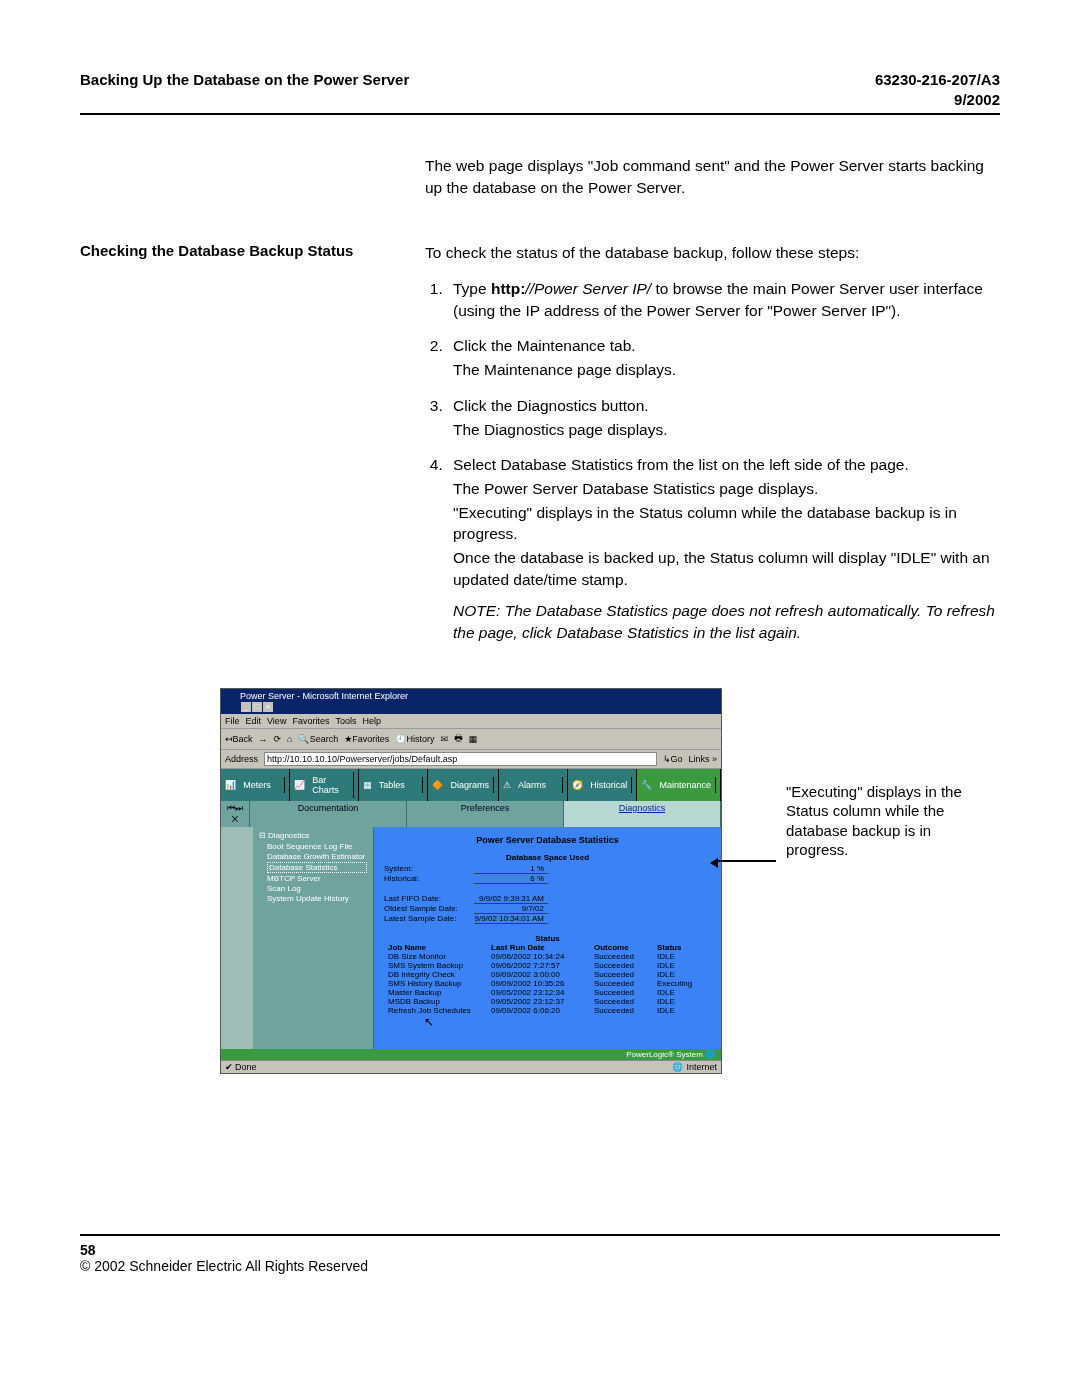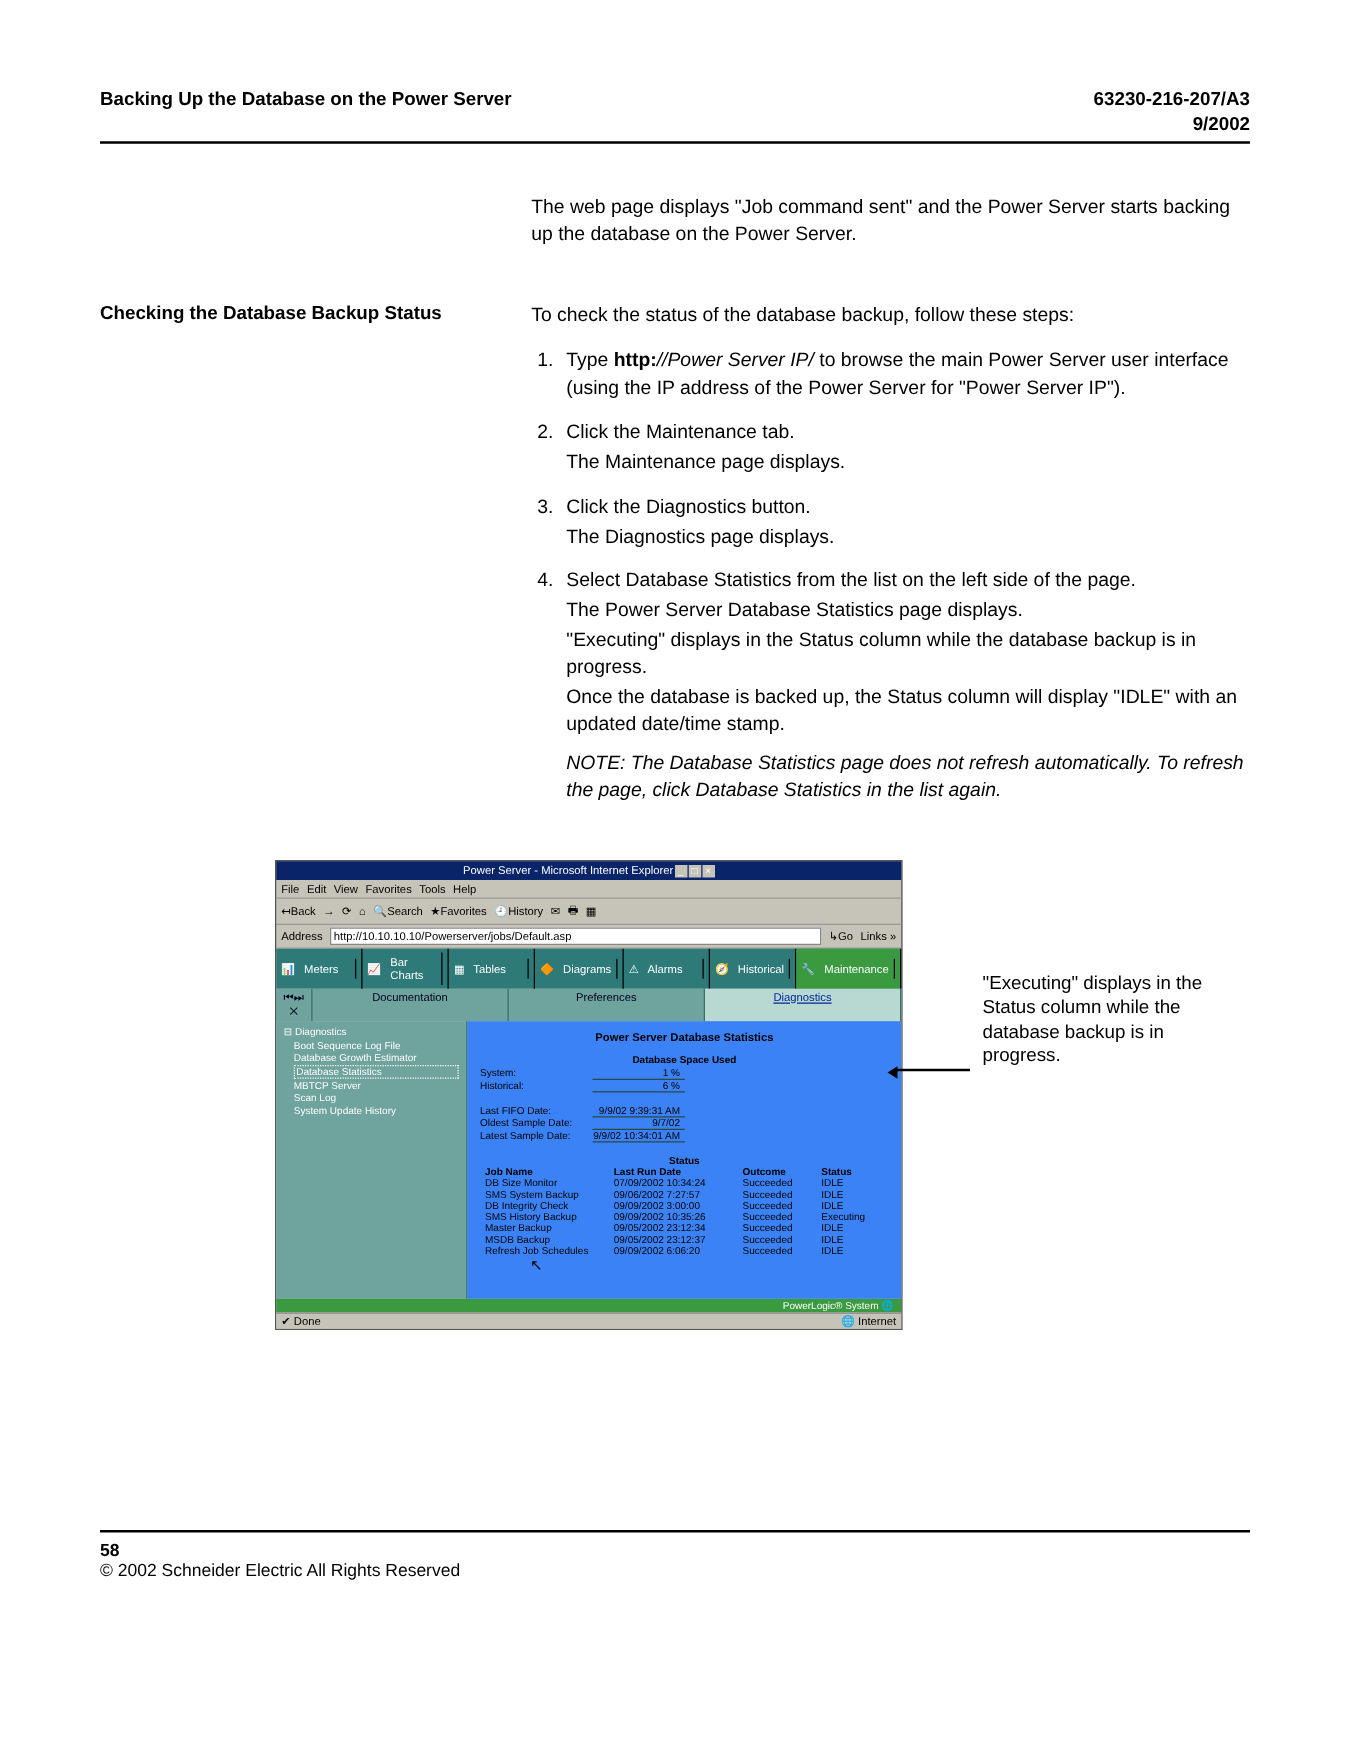--- a/index.html
+++ b/index.html
@@ -68,20 +68,21 @@
     font-size: 9px;
     color: #000;
   }
   .titlebar {
     background: #0a246a;
     color: #fff;
     padding: 2px 19px;
     font-size: 9px;
     display: flex;
     justify-content: center;
+    flex-direction: column;
   }
   .titlebar .winbtns span {
     display: inline-block;
     width: 10px;
     height: 10px;
     background: #c6c3b8;
     margin-left: 1px;
     text-align: center;
     line-height: 10px;
     font-size: 8px;
@@ -138,20 +139,21 @@
     background: #9fbdb7;
   }
   .tree {
     width: 160px;
     background: #6fa39d;
     color: #fff;
     font-size: 8px;
     padding: 4px 6px 20px 6px;
     box-sizing: border-box;
     border-right: 1px solid #3b6f6a;
+    margin-left: 32px;
   }
   .tree .root { font-weight: normal; margin-bottom: 2px; }
   .tree .child { margin-left: 8px; margin-bottom: 1px; }
   .tree .sel {
     border: 1px dotted #ffe;
     padding: 0 1px;
   }
   .mainpane {
     flex: 1;
     background: #3b82f6;
@@ -371,21 +373,21 @@
             <div class="sechead2">Status</div>
             <div class="jobrow jobhead">
               <div class="jc0">Job Name</div>
               <div class="jc1">Last Run Date</div>
               <div class="jc2">Outcome</div>
               <div class="jc3">Status</div>
             </div>
             <div id="jobrows">
                 <div class="jobrow">
                   <div class="jc0">DB Size Monitor</div>
-                  <div class="jc1">07/09/2002 10:34:24</div>
+                  <div class="jc1">09/06/2002 10:34:24</div>
                   <div class="jc2">Succeeded</div>
                   <div class="jc3">IDLE</div>
                 </div>
                 <div class="jobrow">
                   <div class="jc0">SMS System Backup</div>
                   <div class="jc1">09/06/2002 7:27:57</div>
                   <div class="jc2">Succeeded</div>
                   <div class="jc3">IDLE</div>
                 </div>
                 <div class="jobrow">

